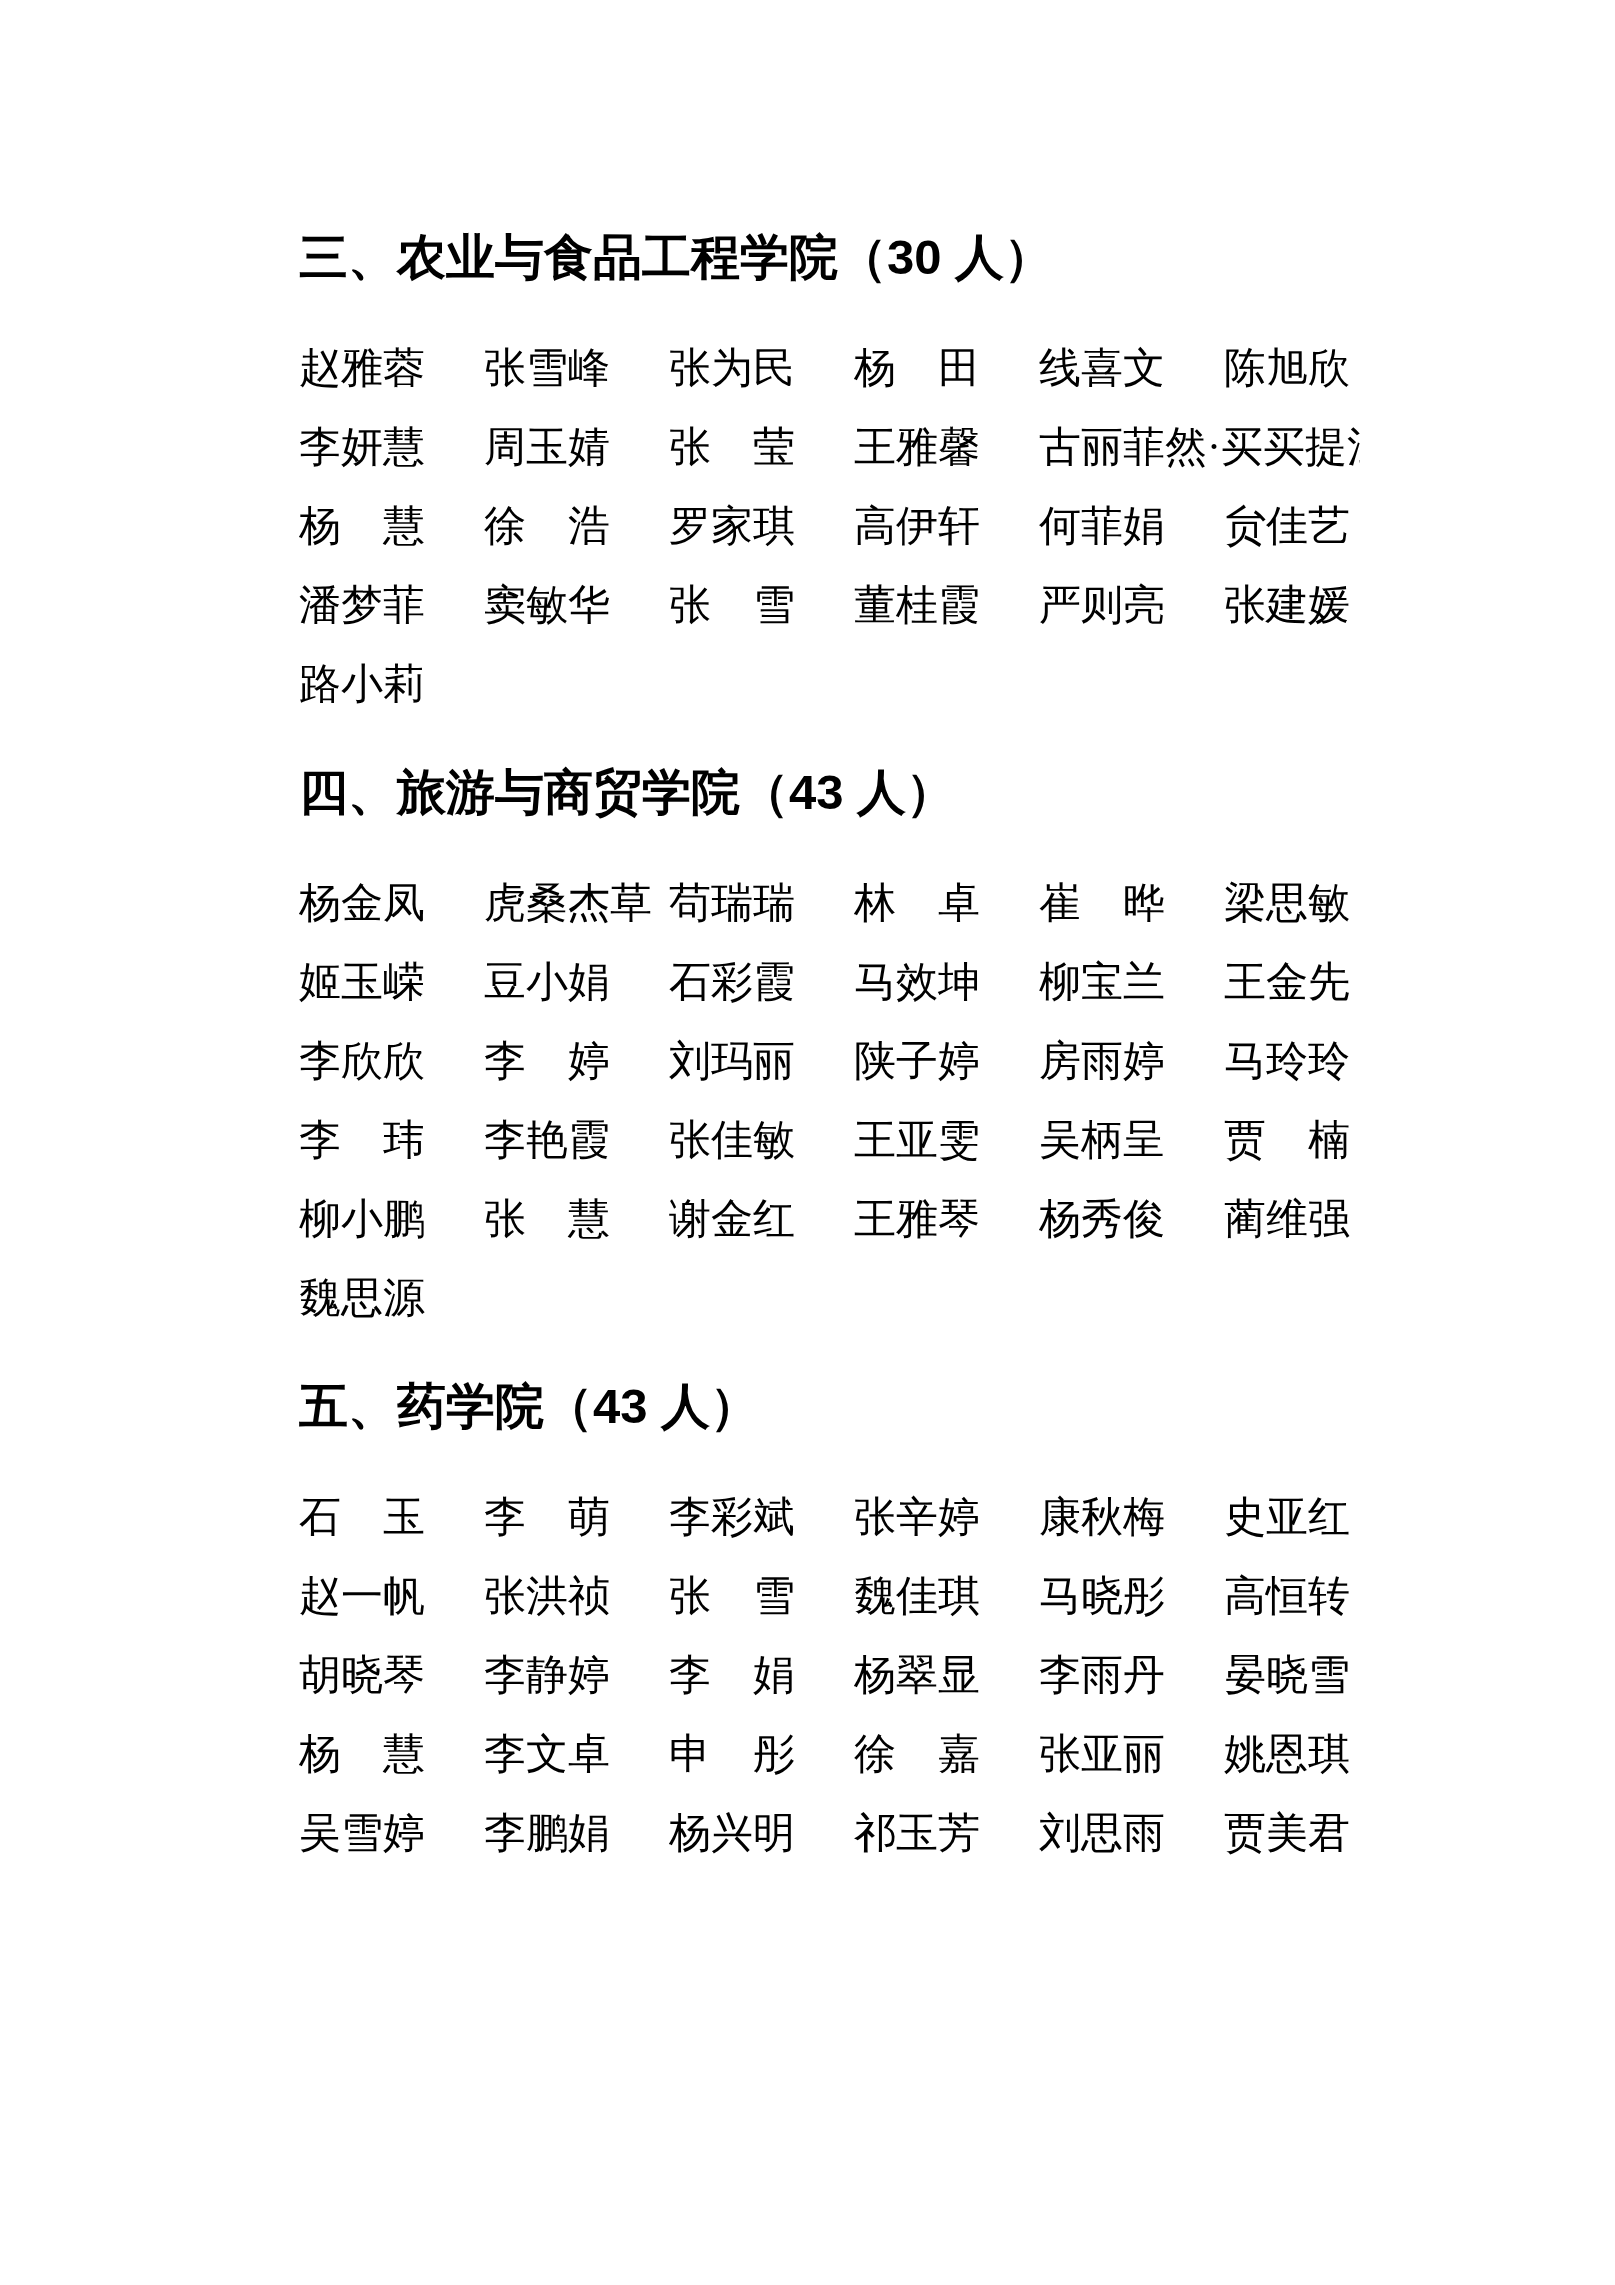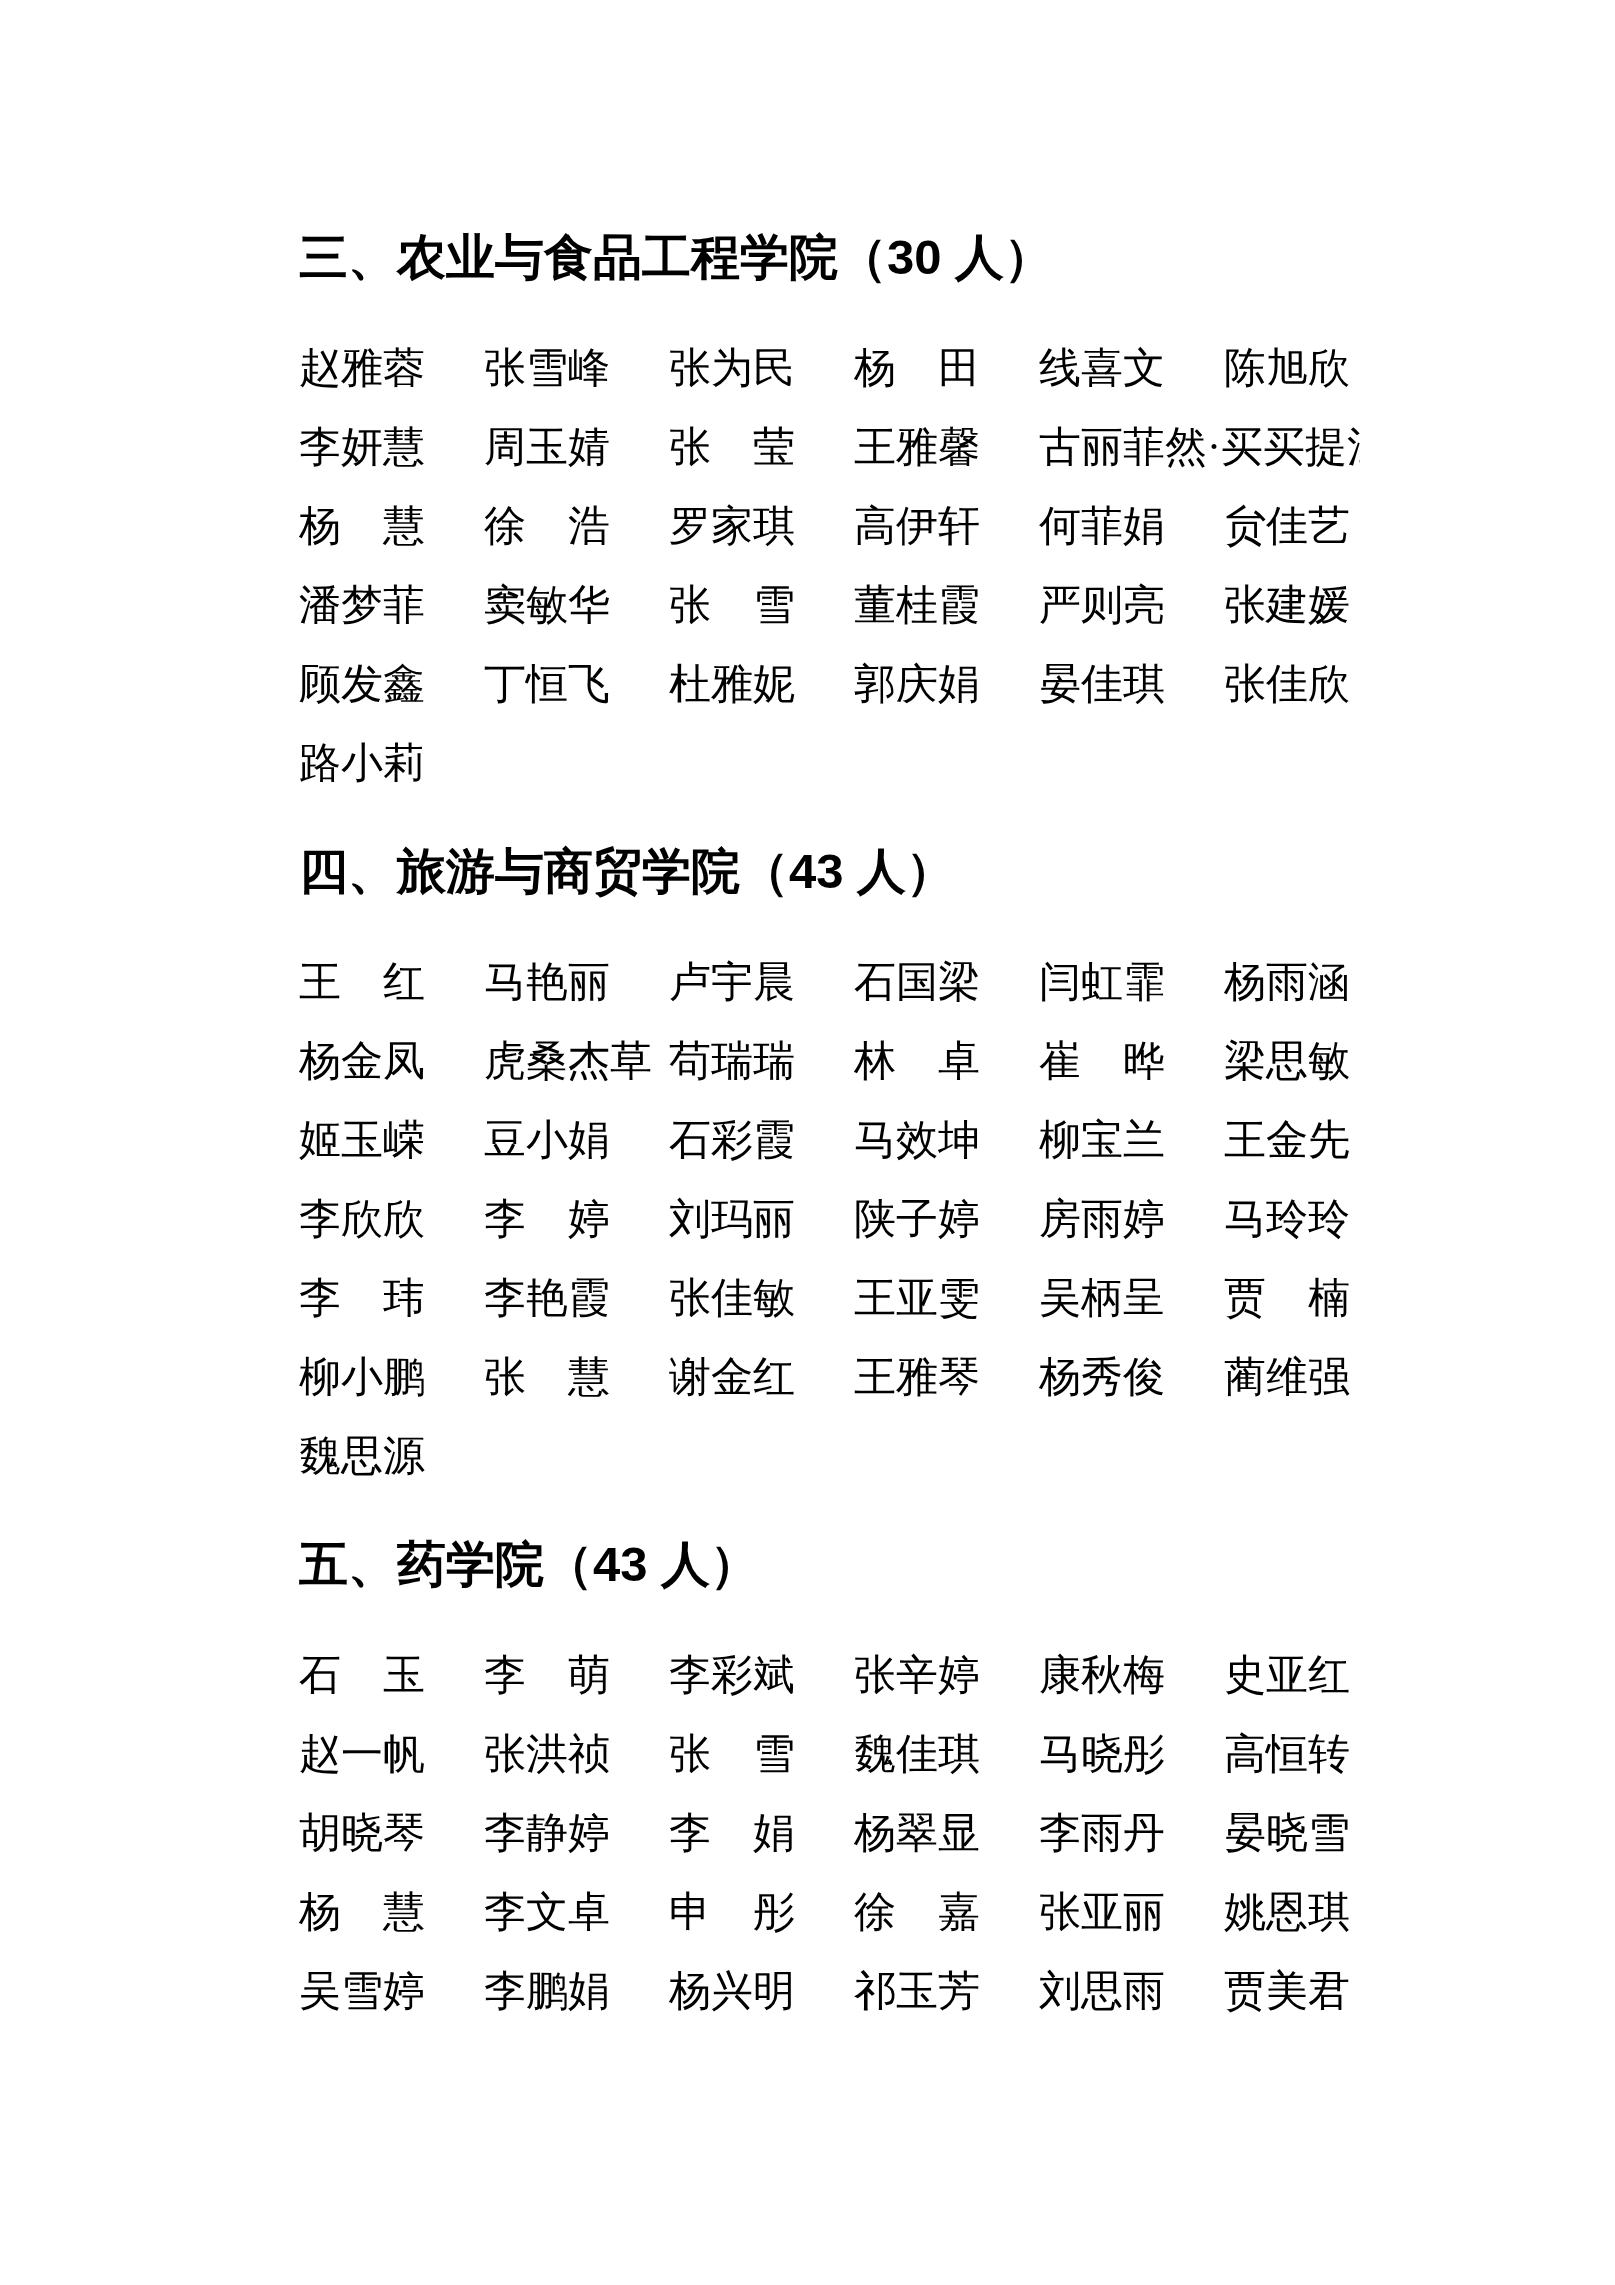--- a/index.html
+++ b/index.html
@@ -49,26 +49,24 @@
 <body>
 
 <div class="page">
   <div class="content" id="content">
       <section class="section">
         <h2 class="section-title">三、农业与食品工程学院（30 人）</h2>
         <div class="name-row"><span class="name">赵雅蓉</span><span class="name">张雪峰</span><span class="name">张为民</span><span class="name">杨　田</span><span class="name">线喜文</span><span class="name">陈旭欣</span></div>
         <div class="name-row"><span class="name">李妍慧</span><span class="name">周玉婧</span><span class="name">张　莹</span><span class="name">王雅馨</span><span class="name">古丽菲然·买买提江</span></div>
         <div class="name-row"><span class="name">杨　慧</span><span class="name">徐　浩</span><span class="name">罗家琪</span><span class="name">高伊轩</span><span class="name">何菲娟</span><span class="name">贠佳艺</span></div>
         <div class="name-row"><span class="name">潘梦菲</span><span class="name">窦敏华</span><span class="name">张　雪</span><span class="name">董桂霞</span><span class="name">严则亮</span><span class="name">张建媛</span></div>
-        <div class="name-row"><span class="name">顾发鑫</span><span class="name">丁恒飞</span><span class="name">杜雅妮</span><span class="name">郭庆娟</span><span class="name">晏佳琪</span><span class="name">张佳欣</span></div>
         <div class="name-row"><span class="name">路小莉</span></div>
       </section>
       <section class="section">
         <h2 class="section-title">四、旅游与商贸学院（43 人）</h2>
-        <div class="name-row"><span class="name">王　红</span><span class="name">马艳丽</span><span class="name">卢宇晨</span><span class="name">石国梁</span><span class="name">闫虹霏</span><span class="name">杨雨涵</span></div>
         <div class="name-row"><span class="name">杨金凤</span><span class="name">虎桑杰草</span><span class="name">苟瑞瑞</span><span class="name">林　卓</span><span class="name">崔　晔</span><span class="name">梁思敏</span></div>
         <div class="name-row"><span class="name">姬玉嵘</span><span class="name">豆小娟</span><span class="name">石彩霞</span><span class="name">马效坤</span><span class="name">柳宝兰</span><span class="name">王金先</span></div>
         <div class="name-row"><span class="name">李欣欣</span><span class="name">李　婷</span><span class="name">刘玛丽</span><span class="name">陕子婷</span><span class="name">房雨婷</span><span class="name">马玲玲</span></div>
         <div class="name-row"><span class="name">李　玮</span><span class="name">李艳霞</span><span class="name">张佳敏</span><span class="name">王亚雯</span><span class="name">吴柄呈</span><span class="name">贾　楠</span></div>
         <div class="name-row"><span class="name">柳小鹏</span><span class="name">张　慧</span><span class="name">谢金红</span><span class="name">王雅琴</span><span class="name">杨秀俊</span><span class="name">蔺维强</span></div>
         <div class="name-row"><span class="name">魏思源</span></div>
       </section>
       <section class="section">
         <h2 class="section-title">五、药学院（43 人）</h2>
         <div class="name-row"><span class="name">石　玉</span><span class="name">李　萌</span><span class="name">李彩斌</span><span class="name">张辛婷</span><span class="name">康秋梅</span><span class="name">史亚红</span></div>

